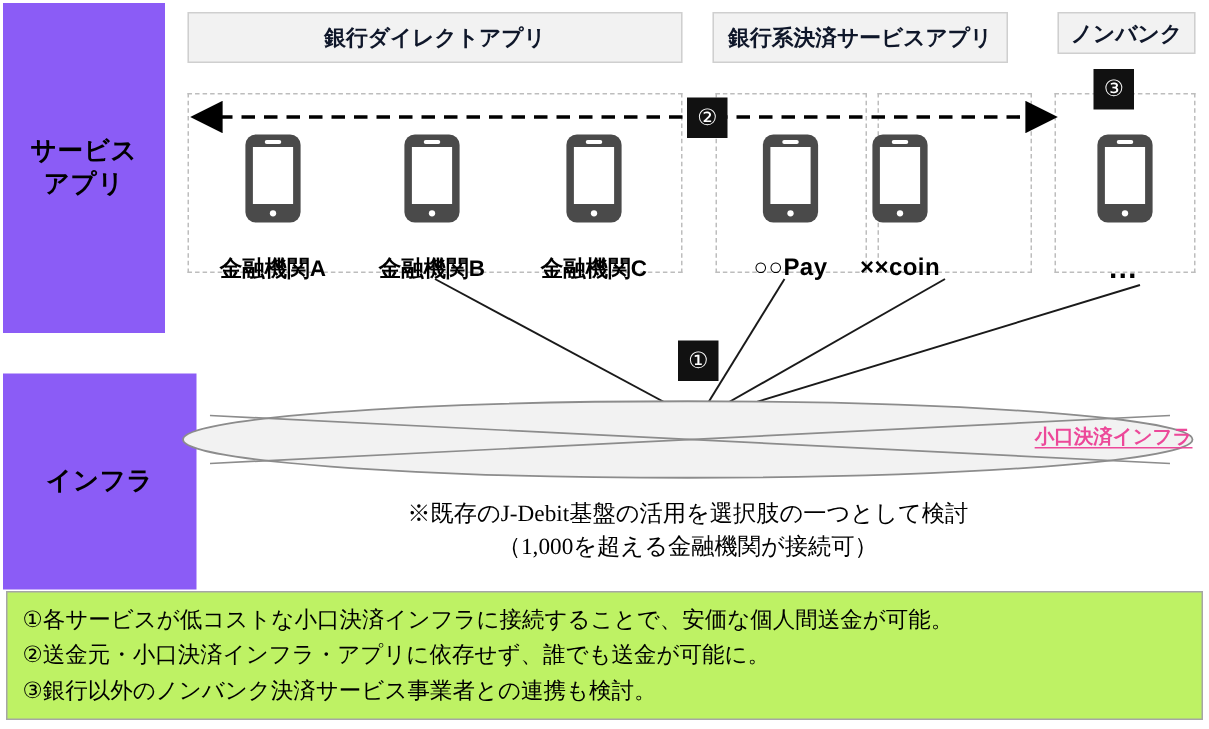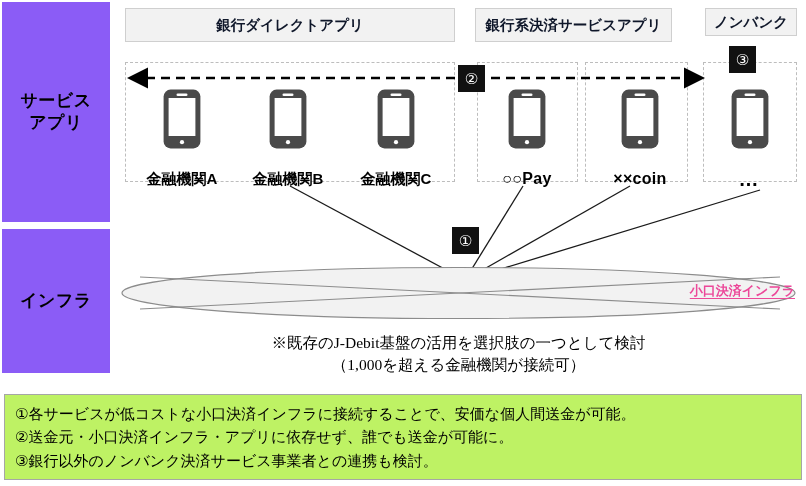--- a/index.html
+++ b/index.html
@@ -19,21 +19,21 @@
     background:#8b5cf6;
     display:flex;align-items:center;justify-content:center;
     text-align:center;
     font-weight:bold;
     font-size:17px;
     line-height:1.28;
     letter-spacing:.5px;
     color:#000;
   }
   #band-service{left:2px;top:2px;width:108px;height:220px;}
-  #band-infra{left:2px;top:229px;width:108px;height:144px;}
+  #band-infra{left:2px;top:249px;width:129px;height:144px;}
 
   
   .cat-header{
     position:absolute;
     background:#f2f2f2;
     border:1px solid #cfcfcf;
     display:flex;align-items:center;justify-content:center;
     font-weight:bold;
     font-size:14.5px;
     color:#0f172a;
@@ -72,21 +72,21 @@
     color:#000;
     letter-spacing:0px;
   }
   .phone-label.latin{font-size:16px;letter-spacing:.3px;}
   .phone-label.dots{font-size:20px;letter-spacing:3px;line-height:.9;}
 
   #cell-a{left:134px;}
   #cell-b{left:240px;}
   #cell-c{left:348px;}
   #cell-pay{left:479px;}
-  #cell-coin{left:592px;justify-content:space-between;}
+  #cell-coin{left:552px;justify-content:space-between;}
   #cell-dots{left:702px;}
 
   
   #overlay{position:absolute;left:0;top:0;width:806px;height:486px;pointer-events:none;}
 
   
   .badge{
     position:absolute;
     width:27px;height:27px;
     background:#111111;

